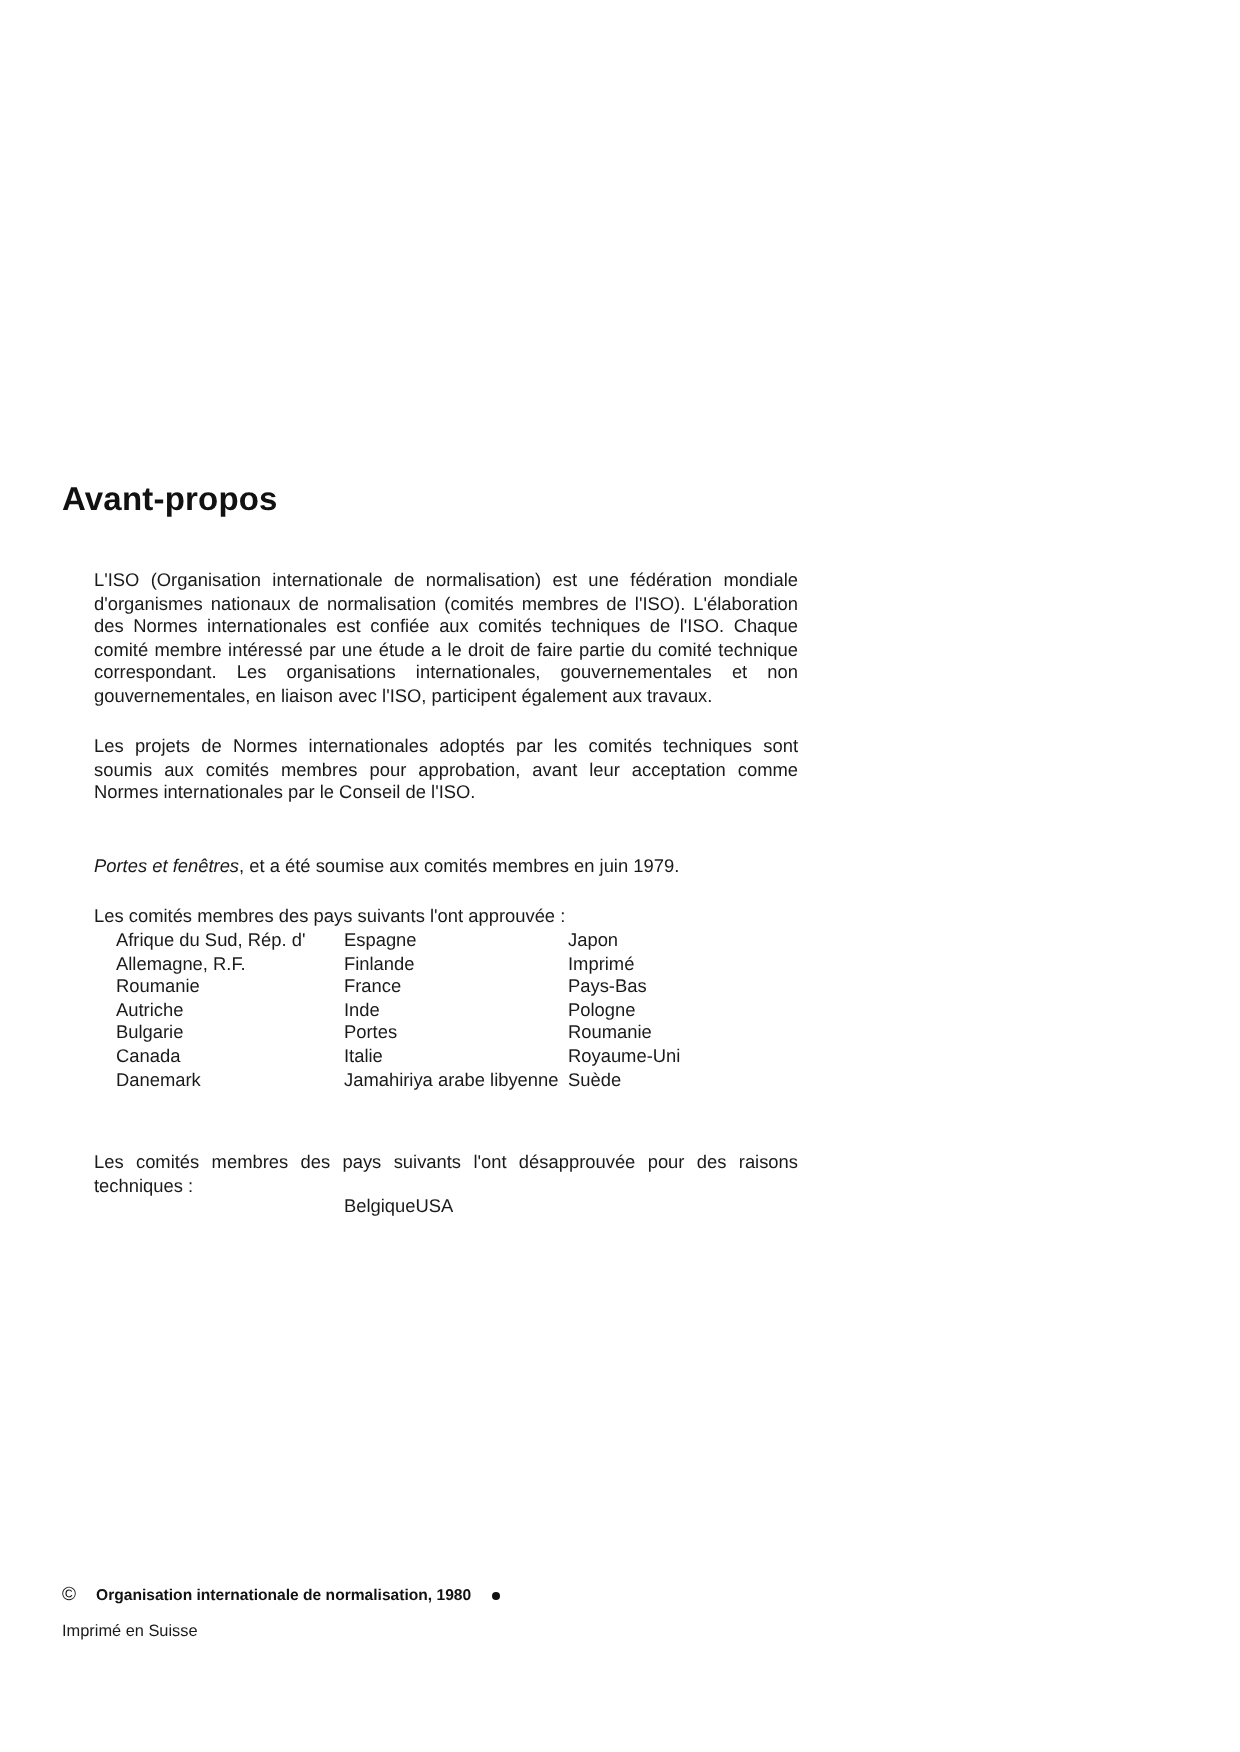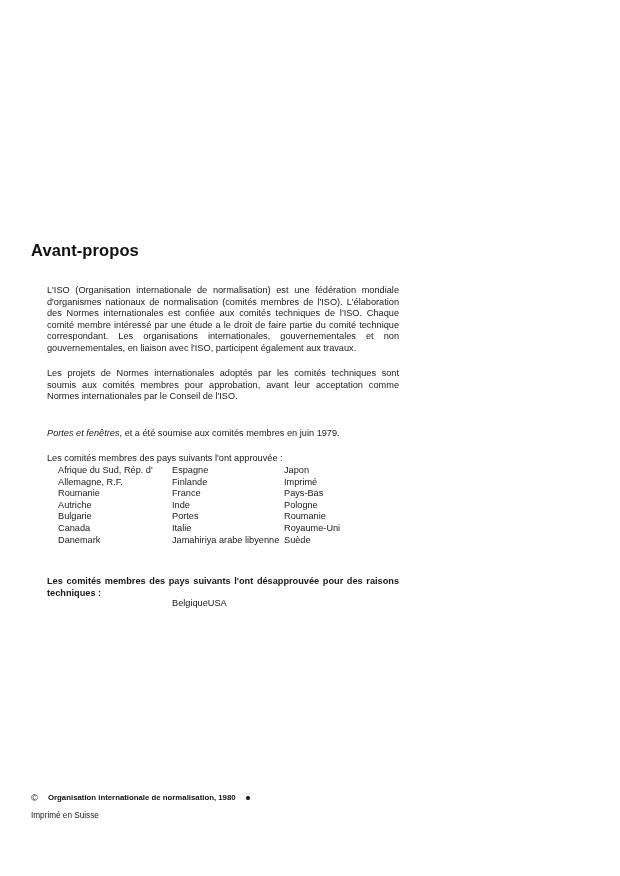--- a/index.html
+++ b/index.html
@@ -38,21 +38,21 @@
       margin: 16px;
       font-size: 9.2px;
       line-height: 11.6px;
       text-align: justify;
       color: #1a1a1a;
     }
     .para.p1 { top: 269px; }
     .para.p2 { top: 352px; }
     .para.p3 { top: 400px; }
     .para.p4 { top: 437px; }
-    .para.p5 { top: 560px; font-weight: bold; }
+    .para.p5 { top: 560px; }
     .italic { font-style: italic; }
 
     .countries {
       position: absolute;
       left: 58px;
       top: 465px;
       display: grid;
       grid-template-columns: 114px 112px 120px;
       font-size: 9.2px;
       line-height: 11.6px;

